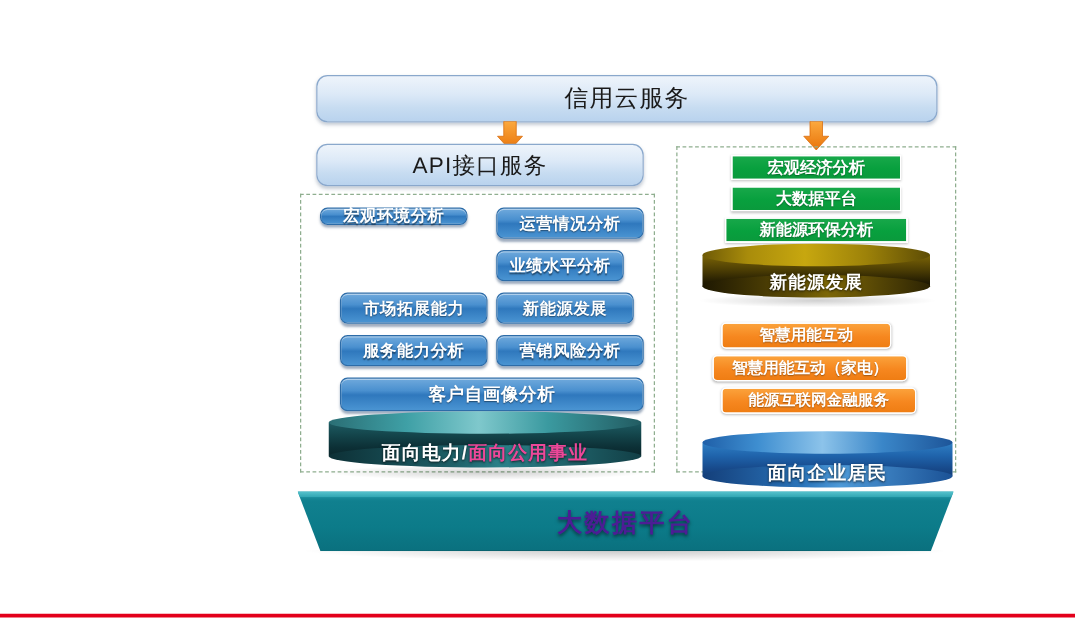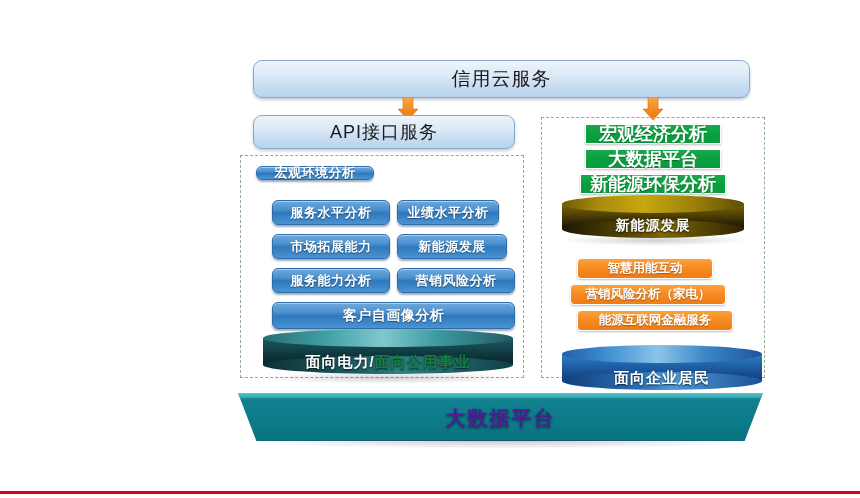--- a/index.html
+++ b/index.html
@@ -54,21 +54,21 @@
     letter-spacing:.5px;
     white-space:nowrap;
   }
   .bluebtn.wide{font-size:14px;}
 
   
   .greenbtn{
     border:1.5px solid #ffffff;
     background:linear-gradient(180deg,#18a84a 0%,#08a03e 55%,#0a9a3c 100%);
     color:#ffffff;
-    font-size:18px;
+    font-size:13px;
     font-weight:bold;
     display:flex;align-items:center;justify-content:center;
     text-shadow:0 1px 1px rgba(0,0,0,.35);
     white-space:nowrap;
     box-shadow:0 1px 2px rgba(0,0,0,.25);
   }
 
   
   .orangebtn{
     border:1.5px solid #ffffff;
@@ -158,21 +158,21 @@
   
   #source-note{
     left:12px;top:463px;width:500px;height:20px;
     color:#6b6b6b;font-size:13.5px;
     display:flex;align-items:center;
     white-space:nowrap;
   }
   #red-rule{
     left:0;top:491px;width:860px;height:2.5px;background:#e3001b;
   }
-  .green-seg{color:#15803d;}
+  .green-seg{color:#ec4899;}
 </style>
 </head>
 <body>
 
 <div id="stage">
 
   <div class="abs lightbar" id="cloud-box">
     <span>信用云服务</span>
   </div>
 
@@ -202,24 +202,24 @@
 
   <div class="abs lightbar" id="api-box">
     <span>API接口服务</span>
   </div>
 
   <div class="abs dashpanel" id="left-panel"></div>
 
   <div class="abs bluebtn" style="left:256px;top:166px;width:118px;height:14px;">
     <span>宏观环境分析</span>
   </div>
-
-  <div class="abs bluebtn" style="left:272px;top:200px;width:118px;height:25px;">
-    <span>服务水平分析</span>
-  </div>
+  <div class="abs bluebtn" style="left:397px;top:166px;width:118px;height:25px;">
+    <span>运营情况分析</span>
+  </div>
+
   <div class="abs bluebtn" style="left:397px;top:200px;width:102px;height:25px;">
     <span>业绩水平分析</span>
   </div>
 
   <div class="abs bluebtn" style="left:272px;top:234px;width:118px;height:25px;">
     <span>市场拓展能力</span>
   </div>
   <div class="abs bluebtn" style="left:397px;top:234px;width:110px;height:25px;">
     <span>新能源发展</span>
   </div>
@@ -262,21 +262,21 @@
     <div class="body"></div>
     <div class="bottom"></div>
     <div class="top"></div>
     <div class="label">新能源发展</div>
   </div>
 
   <div class="abs orangebtn" style="left:577px;top:258px;width:136px;height:21px;">
     <span>智慧用能互动</span>
   </div>
   <div class="abs orangebtn" style="left:570px;top:284px;width:156px;height:21px;">
-    <span>营销风险分析（家电）</span>
+    <span>智慧用能互动（家电）</span>
   </div>
   <div class="abs orangebtn" style="left:577px;top:310px;width:156px;height:21px;">
     <span>能源互联网金融服务</span>
   </div>
 
   <div class="abs cylshadow" style="left:558px;top:372px;width:192px;height:11px;"></div>
   <div class="cyl" id="cyl-ent">
     <div class="body"></div>
     <div class="bottom"></div>
     <div class="top"></div>

